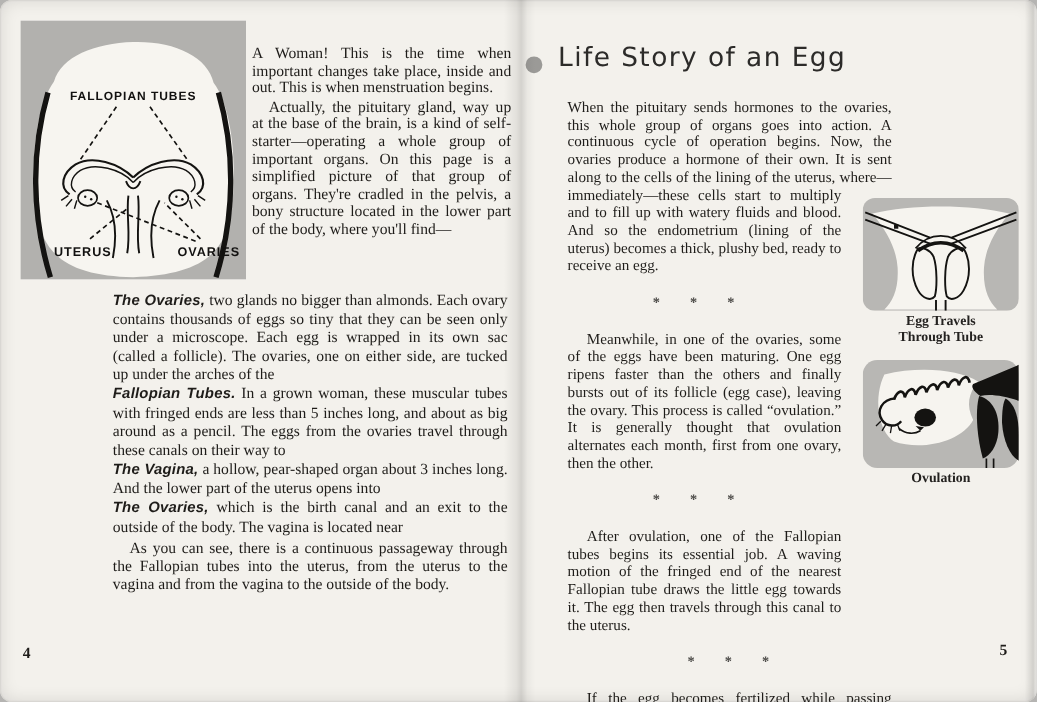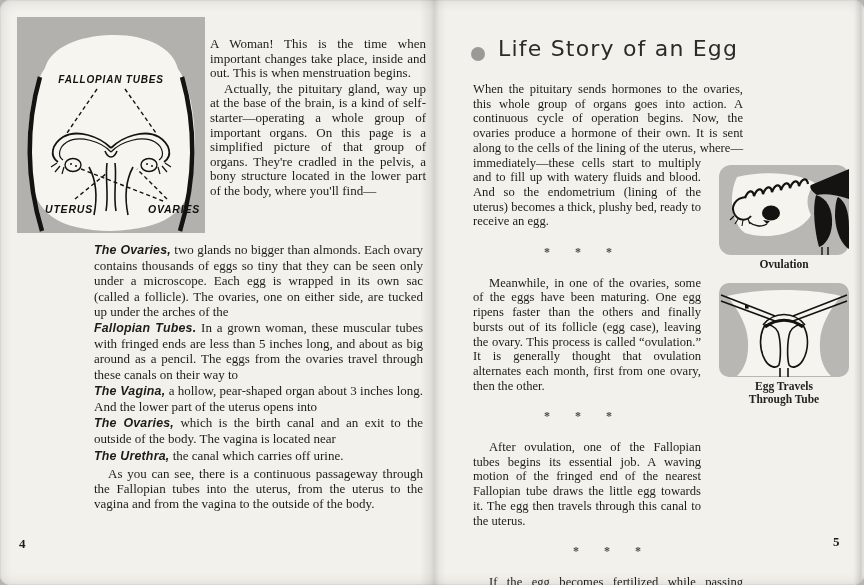--- a/index.html
+++ b/index.html
@@ -14,42 +14,42 @@
     background:linear-gradient(90deg, rgba(0,0,0,0) 0%, rgba(0,0,0,0.07) 40%, rgba(0,0,0,0.13) 55%, rgba(0,0,0,0.04) 75%, rgba(0,0,0,0) 100%);
     pointer-events:none;
   }
   .right-edge {
     position:absolute; right:0; top:0; width:10px; height:585px;
     background:linear-gradient(90deg, rgba(0,0,0,0) 0%, rgba(0,0,0,0.10) 70%, rgba(255,255,255,0.4) 100%);
     pointer-events:none;
   }
   .abs { position:absolute; }
   
-  .lp-illustration { left:17px; top:17px; width:164px; height:216px;font-style:italic; }
+  .lp-illustration { left:17px; top:17px; width:164px; height:216px; }
   .lp-col {
     left:210px; top:37px; width:216px;
     font-size:13px; line-height:14.6px; text-align:justify;
   }
   .lp-col p { margin:0; }
   .lp-col p + p { text-indent:14px; margin-top:1px; }
   .lp-body {
     left:94px; top:242px; width:329px;
     font-size:13px; line-height:15.2px; text-align:justify;
   }
   .lp-body p { margin:0 0 1px 0; }
   .term {
     font-family:"Liberation Sans", sans-serif;
     font-weight:bold; font-style:italic; font-size:12.4px; letter-spacing:0.2px;margin-top:47px;
   }
   .closing { text-indent:14px; margin-top:2px !important; }
   .pagenum { font-size:13px; font-weight:bold; }
   .pn-left { left:19px; top:536px; }
   .pn-right { left:833px; top:534px; }
   
-  .rp-heading { left:467px; top:36px; display:flex; align-items:flex-end; }
+  .rp-heading { left:434px; top:36px; display:flex; align-items:flex-end; }
   .rp-bullet {
     width:14px; height:14px; border-radius:50%; background:#9b9a97;
     margin:8px 13px 0 4px; flex:0 0 auto;
   }
   .rp-title {
     font-family:"DejaVu Sans", sans-serif; font-weight:400;
     font-size:22px; letter-spacing:1.2px; color:#2c2b29; white-space:nowrap;
   }
   .rp-text {
     left:457px; top:66px; width:302px;
@@ -128,21 +128,20 @@
   <div class="abs lp-col">
     <p>A Woman! This is the time when important changes take place, inside and out. This is when menstruation begins.</p>
     <p>Actually, the pituitary gland, way up at the base of the brain, is a kind of self-starter—operating a whole group of important organs. On this page is a simplified picture of that group of organs. They're cradled in the pelvis, a bony structure located in the lower part of the body, where you'll find—</p>
   </div>
 
   <div class="abs lp-body">
     <p><span class="term">The Ovaries,</span><span> two glands no bigger than almonds. Each ovary contains thousands of eggs so tiny that they can be seen only under a microscope. Each egg is wrapped in its own sac (called a follicle). The ovaries, one on either side, are tucked up under the arches of the</span></p>
     <p><span class="term">Fallopian Tubes.</span><span> In a grown woman, these muscular tubes with fringed ends are less than 5 inches long, and about as big around as a pencil. The eggs from the ovaries travel through these canals on their way to</span></p>
     <p><span class="term">The Vagina,</span><span> a hollow, pear-shaped organ about 3 inches long. And the lower part of the uterus opens into</span></p>
     <p><span class="term">The Ovaries,</span><span> which is the birth canal and an exit to the outside of the body. The vagina is located near</span></p>
-    <p><span class="term">The Urethra,</span><span> the canal which carries off urine.</span></p>
     <p class="closing">As you can see, there is a continuous passageway through the Fallopian tubes into the uterus, from the uterus to the vagina and from the vagina to the outside of the body.</p>
   </div>
 
   <div class="abs pagenum pn-left">4</div>
 
   <div class="abs rp-heading">
     <span class="rp-bullet"></span>
     <span class="rp-title">Life Story of an Egg</span>
   </div>
 
@@ -154,20 +153,41 @@
     <p class="ind">Meanwhile, in one of the ovaries, some of the eggs have been maturing. One egg ripens faster than the others and finally bursts out of its follicle (egg case), leaving the ovary. This process is called “ovulation.” It is generally thought that ovulation alternates each month, first from one ovary, then the other.</p>
     <div class="sep">* * *</div>
     <p class="ind">After ovulation, one of the Fallopian tubes begins its essential job. A waving motion of the fringed end of the nearest Fallopian tube draws the little egg towards it. The egg then travels through this canal to the uterus.</p>
     <div class="sep">* * *</div>
     <p class="ind">If the egg becomes fertilized while passing through the tube (as it must be, to start to become a baby), it will tuck itself into the prepared lining of the uterus. There, during the early part of its development, it will be fed by the extra nourishment that has been collecting in the uterine cells.</p>
   </div>
 
   <div class="abs fig-col">
 
     <div class="figure">
+      <svg width="130" height="94" viewBox="0 0 130 94">
+        <rect width="130" height="94" rx="10" fill="#b8b7b4"></rect>
+        <path d="M8,13 C40,5 90,5 122,13 C110,28 102,42 101,58 C100,76 105,86 112,93 L18,93 C25,86 30,76 29,58 C28,42 20,28 8,13 Z" fill="#f6f4ef"></path>
+
+        <path class="line" stroke-width="1.6" d="M2,12 L56,33 M2,18 L56,38"></path>
+        <path class="line" stroke-width="1.6" d="M128,12 L74,33 M128,18 L74,38"></path>
+
+        <rect x="26" y="22" width="3.6" height="3.6" fill="#141311"></rect>
+
+        <path class="line" stroke-width="1.5" d="M44,42 C55,28 75,28 86,42"></path>
+        <path class="line" stroke-width="3" d="M46,44 C58,35 72,35 84,44"></path>
+
+        <path class="line" stroke-width="1.6" d="M46,42 C40,52 40,66 46,77 C50,84 57,86 60,82 C62,75 62,58 59,49 C56,43 50,41 46,42 Z"></path>
+        <path class="line" stroke-width="1.6" d="M84,42 C90,52 90,66 84,77 C80,84 73,86 70,82 C68,75 68,58 71,49 C74,43 80,41 84,42 Z"></path>
+
+        <path class="line" stroke-width="1.6" d="M61,85 L61,94 M69,85 L69,94"></path>
+      </svg>
+      <div class="fig-caption">Egg Travels Through Tube</div>
+    </div>
+
+    <div class="figure">
       <svg width="130" height="90" viewBox="0 0 130 90">
         <rect width="130" height="90" rx="12" fill="#b8b7b4"></rect>
         <path d="M18,12 C48,5 80,8 96,18 C88,28 86,38 92,50 C82,68 50,76 26,68 C12,58 9,30 18,12 Z" fill="#f6f4ef"></path>
 
         <path class="line" stroke-width="2.2" d="M26,33 c3,-8 8,-9 9,-2 c3,-8 8,-9 9,-2 c3,-8 8,-9 9,-2 c3,-8 8,-9 9,-2 c3,-8 8,-9 9,-2 c3,-8 8,-9 9,-2 c3,-8 8,-9 9,-2"></path>
 
         <path class="line" stroke-width="2" d="M27,32 C16,33 11,42 16,50 C20,56 28,56 32,51"></path>
         <path class="line" stroke-width="1.1" d="M15,51 l-4,4 M19,54 l-3,5 M24,55 l-1,6 M29,54 l2,5"></path>
 
         <path class="line" stroke-width="1.4" d="M30,57 C36,62 43,62 48,59"></path>
@@ -176,41 +196,20 @@
         <ellipse cx="52" cy="48" rx="9" ry="7.5" fill="#141311"></ellipse>
 
         <path d="M92,20 L130,4 L130,34 C118,30 106,28 98,30 C92,26 90,22 92,20 Z" fill="#141311"></path>
         <path d="M97,30 C108,33 114,44 113,60 C112,72 106,80 100,82 C96,68 93,44 97,30 Z" fill="#141311"></path>
         <path d="M119,32 C126,36 130,46 130,62 L130,84 C123,80 117,68 116,52 C116,42 117,35 119,32 Z" fill="#141311"></path>
         <path class="line" stroke-width="1.4" d="M103,82 L103,90 M109,82 L109,90"></path>
       </svg>
       <div class="fig-caption">Ovulation</div>
     </div>
 
-    <div class="figure">
-      <svg width="130" height="94" viewBox="0 0 130 94">
-        <rect width="130" height="94" rx="10" fill="#b8b7b4"></rect>
-        <path d="M8,13 C40,5 90,5 122,13 C110,28 102,42 101,58 C100,76 105,86 112,93 L18,93 C25,86 30,76 29,58 C28,42 20,28 8,13 Z" fill="#f6f4ef"></path>
-
-        <path class="line" stroke-width="1.6" d="M2,12 L56,33 M2,18 L56,38"></path>
-        <path class="line" stroke-width="1.6" d="M128,12 L74,33 M128,18 L74,38"></path>
-
-        <rect x="26" y="22" width="3.6" height="3.6" fill="#141311"></rect>
-
-        <path class="line" stroke-width="1.5" d="M44,42 C55,28 75,28 86,42"></path>
-        <path class="line" stroke-width="3" d="M46,44 C58,35 72,35 84,44"></path>
-
-        <path class="line" stroke-width="1.6" d="M46,42 C40,52 40,66 46,77 C50,84 57,86 60,82 C62,75 62,58 59,49 C56,43 50,41 46,42 Z"></path>
-        <path class="line" stroke-width="1.6" d="M84,42 C90,52 90,66 84,77 C80,84 73,86 70,82 C68,75 68,58 71,49 C74,43 80,41 84,42 Z"></path>
-
-        <path class="line" stroke-width="1.6" d="M61,85 L61,94 M69,85 L69,94"></path>
-      </svg>
-      <div class="fig-caption">Egg Travels Through Tube</div>
-    </div>
-
 
   </div>
 
   <div class="abs pagenum pn-right">5</div>
 
   <div class="gutter"></div>
   <div class="right-edge"></div>
 </div>
 
 </body></html>

